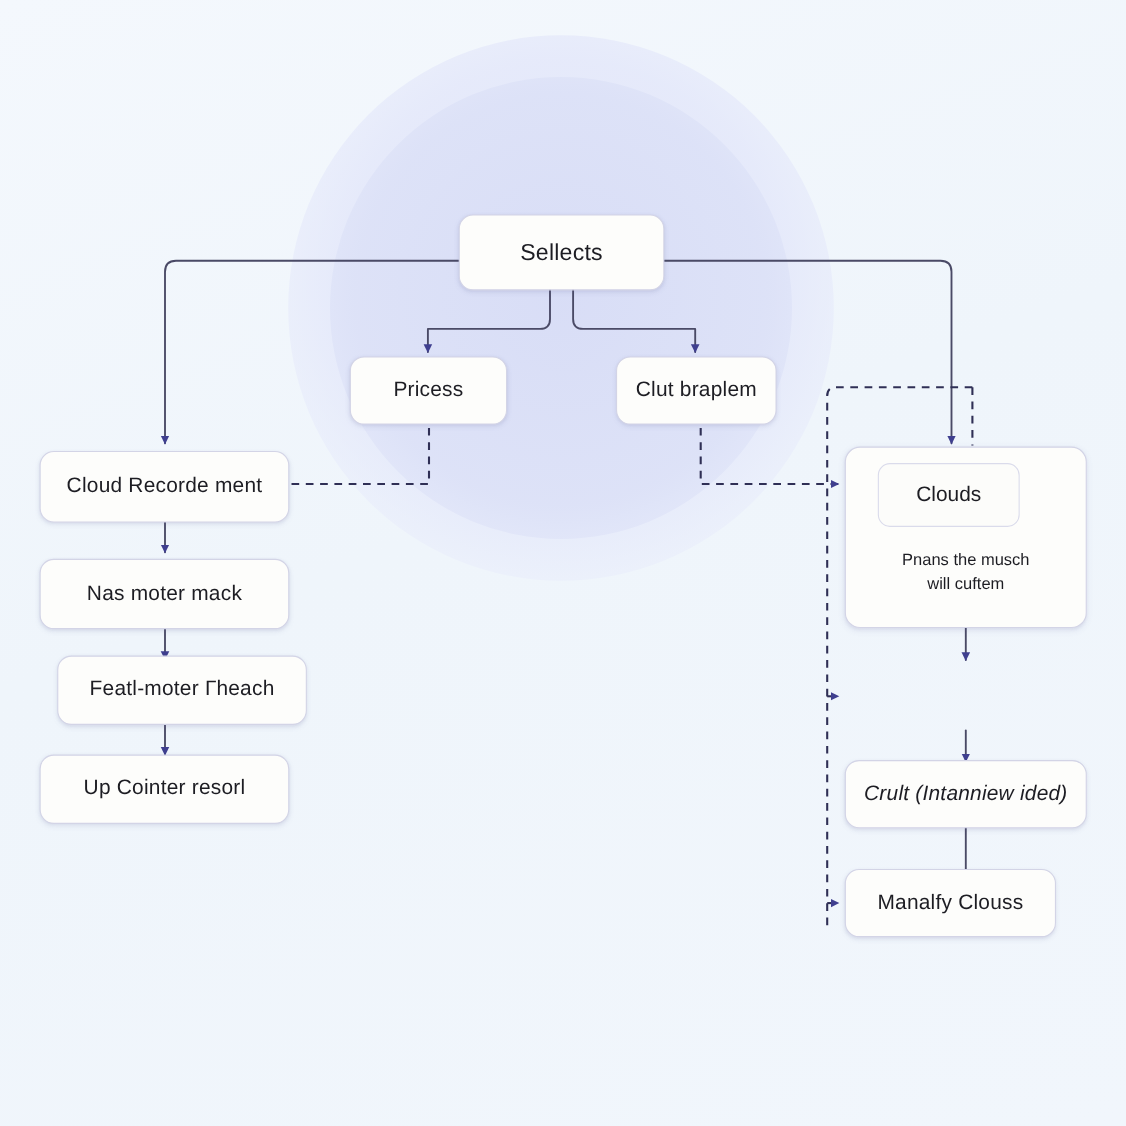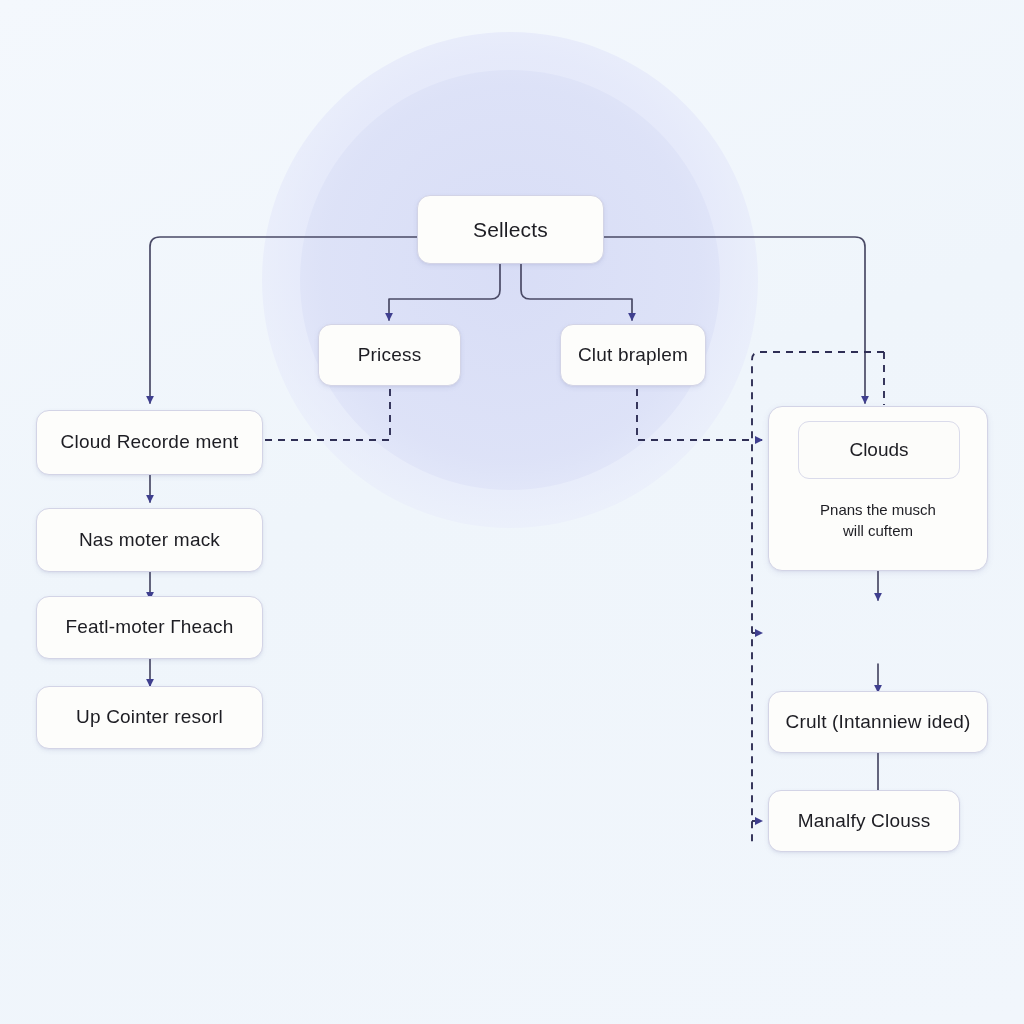--- a/index.html
+++ b/index.html
@@ -167,30 +167,30 @@
   <div class="node root" style="left:417px; top:195px; width:187px; height:69px;">Sellects</div>
 
   <div class="node" style="left:318px; top:324px; width:143px; height:62px;">Pricess</div>
 
   <div class="node" style="left:560px; top:324px; width:146px; height:62px;">Clut braplem</div>
 
   <div class="node" style="left:36px; top:410px; width:227px; height:65px;">Cloud Recorde ment</div>
 
   <div class="node" style="left:36px; top:508px; width:227px; height:64px;">Nas moter mack</div>
 
-  <div class="node" style="left:36px; top:596px; width:227px; height:63px;">Featl-moter Гheach</div>
+  <div class="node" style="left:52px; top:596px; width:227px; height:63px;">Featl-moter Гheach</div>
 
   <div class="node" style="left:36px; top:686px; width:227px; height:63px;">Up Cointer resorl</div>
 
   <div class="group-card" style="left:768px; top:406px; width:220px; height:165px;">
-    <div class="inner-node" style="left:29px; top:14px; width:162px; height:58px;">Clouds</div>
+    <div class="inner-node" style="left:29px; top:14px; width:129px; height:58px;">Clouds</div>
     <div class="card-text">
       <div>Pnans the musch</div>
       <div>will cuftem</div>
     </div>
   </div>
 
 
-  <div class="node" style="left:768px; top:691px; width:220px; height:62px;">Crult (Intanniew ided)</div>
+  <div class="node" style="left:768px; top:691px; width:220px; height:62px;font-style:italic;">Crult (Intanniew ided)</div>
 
   <div class="node" style="left:768px; top:790px; width:192px; height:62px;">Manalfy Clouss</div>
 
 </div>
 
 </body></html>

